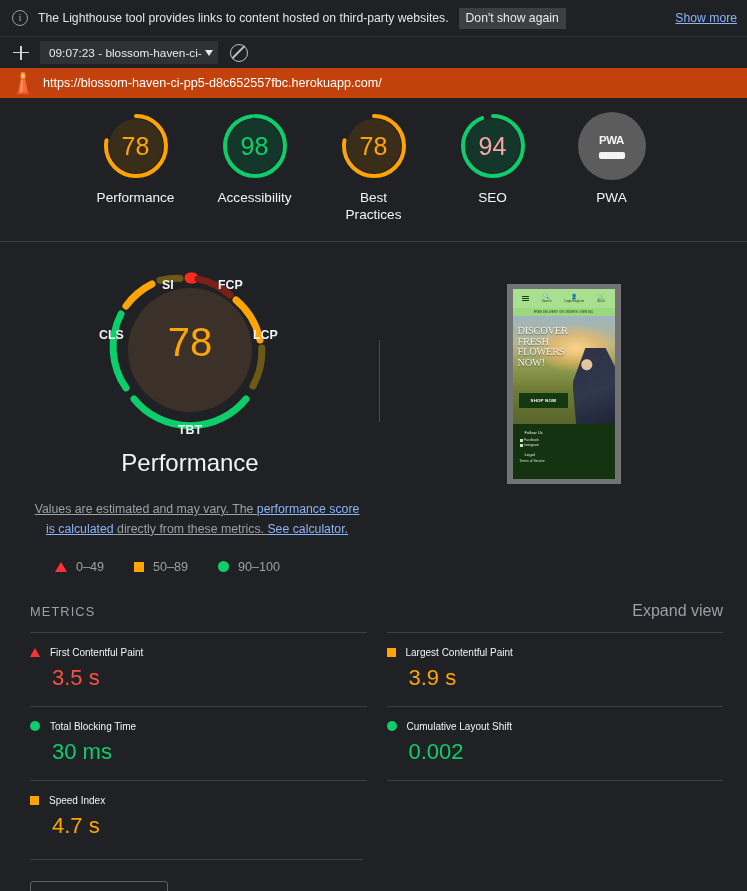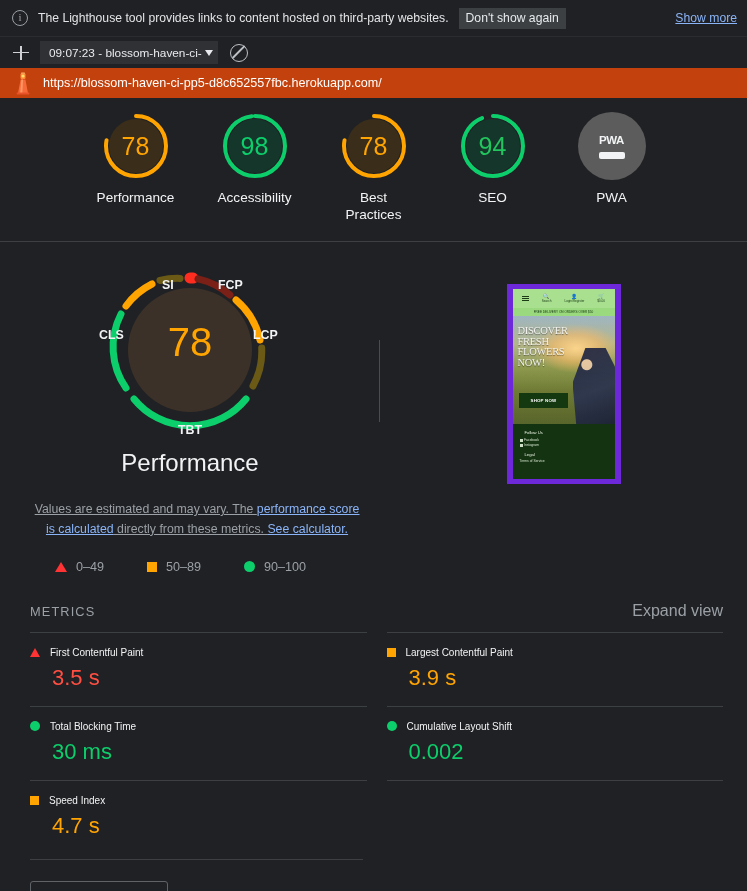--- a/index.html
+++ b/index.html
@@ -148,21 +148,21 @@
   }
 
   .vdivider {
     position: absolute; left: 379px; top: 98px;
     width: 1px; height: 82px; background: #4a4c4f;
   }
 
   
   .thumb-col { flex: 1 1 auto; display: flex; justify-content: center; padding-top: 16px;}
   .phone {
-    width: 114px; height: 200px; background: #6d28d9;
+    width: 114px; height: 200px; background: #737373;
     padding: 5px 6px; position: relative;
   }
   .phone-screen { width: 100%; height: 100%; background: #0b2a0f; overflow: hidden; position: relative; }
   .ph-nav {
     height: 19px; background: #a8e08f; display: flex;
     align-items: center; justify-content: space-around; padding: 0 3px;
   }
   .ph-nav-item { display: flex; flex-direction: column; align-items: center; gap: 1px; }
   .ph-nav-ico { font-size: 5px; color: #1d3b17; line-height: 5px; }
   .ph-nav-txt { font-size: 3.1px; color: #1d3b17; line-height: 3.4px; white-space: nowrap; }
@@ -204,21 +204,21 @@
   .ph-f-h2 { font-size: 4.2px; color: #e6f0e0; margin: 4px 0 2px; padding-left: 5px;}
 
   
   .explain {
     width: 330px; margin: 16px 0 0 32px;
     font-size: 12.3px; line-height: 1.62; color: #9aa0a6; text-align: center; text-decoration: underline;
   }
   .explain a { color: #8ab4f8; text-decoration: underline; cursor: pointer; }
 
   .legend {
-    display: flex; gap: 43px; margin: 20px 0 0 55px; align-items: center;
+    display: flex; gap: 30px; margin: 20px 0 0 55px; align-items: center;
   }
   .legend-item { display: flex; align-items: center; gap: 9px; }
   .legend-text { font-size: 12.6px; color: #9aa0a6; }
   .tri {
     width: 0; height: 0; border-left: 6px solid transparent;
     border-right: 6px solid transparent; border-bottom: 10.5px solid #f33;
   }
   .sq { width: 10px; height: 10px; background: #ffa400; }
   .cir { width: 11px; height: 11px; border-radius: 50%; background: #0cce6b; }
 
@@ -323,21 +323,21 @@
       <div class="score-label" style="white-space:pre-line">Best
 Practices</div>
     </div>
 
     <div class="score-item">
       <div class="gauge-wrap">
         <svg width="72" height="72" viewBox="0 0 72 72">
           <circle cx="36" cy="36" r="27" fill="#15362a"></circle>
           <circle cx="36" cy="36" r="30" fill="none" stroke="#0cce6b" stroke-width="4" stroke-dasharray="177 12" stroke-linecap="round" transform="rotate(-90 36 36)"></circle>
         </svg>
-        <div class="gauge-num" style="color:#22c55e">94</div>
+        <div class="gauge-num" style="color:#fca5a5">94</div>
       </div>
       <div class="score-label">SEO</div>
     </div>
 
     <div class="score-item">
       <div class="gauge-wrap">
         <div class="pwa-badge">
           <div class="pwa-text">PWA</div>
           <div class="pwa-dash"></div>
         </div>

